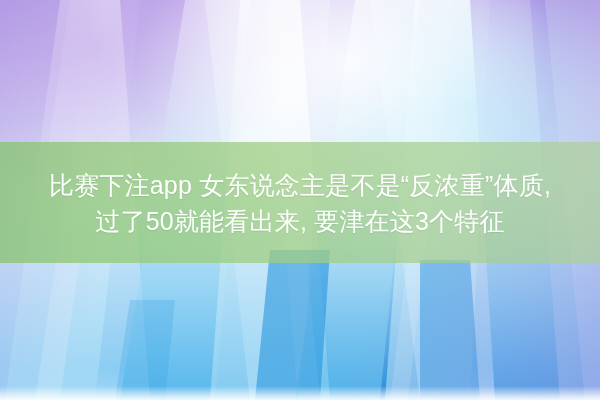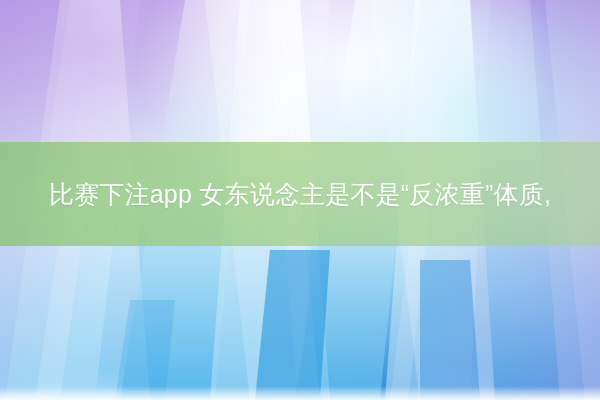--- a/index.html
+++ b/index.html
@@ -66,21 +66,21 @@
     height: 400px;
     display: block;
   }
 
   
   .band {
     position: absolute;
     left: 0;
     top: 142px;
     width: 600px;
-    height: 104px;
+    height: 121px;
     background: linear-gradient(to right,
        rgba(138,196,118,0.80) 0%,
        rgba(150,203,124,0.78) 22%,
        rgba(160,206,130,0.74) 48%,
        rgba(166,206,140,0.70) 74%,
        rgba(172,208,148,0.68) 100%);
     display: flex;
     flex-direction: column;
     align-items: center;
     justify-content: center;
@@ -175,18 +175,19 @@
       <polygon points="420,260 470,260 480,400 420,400" fill="#1c8fdb" opacity="0.45"></polygon>
       <polygon points="130,300 175,300 165,400 115,400" fill="#2e9fe4" opacity="0.25"></polygon>
     </g>
   </svg>
 
   <div class="bg-tintL"></div>
   <div class="bg-tintR"></div>
 
   <div class="band">
     <div class="line">比赛下注app 女东说念主是不是“反浓重”体质,</div>
+    <div class="line">过了50就能看出来, 要津在这3个特征</div>
   </div>
 
   <div class="watermark"></div>
 
   <div class="bottom-fade"></div>
 </div>
 
 </body></html>

